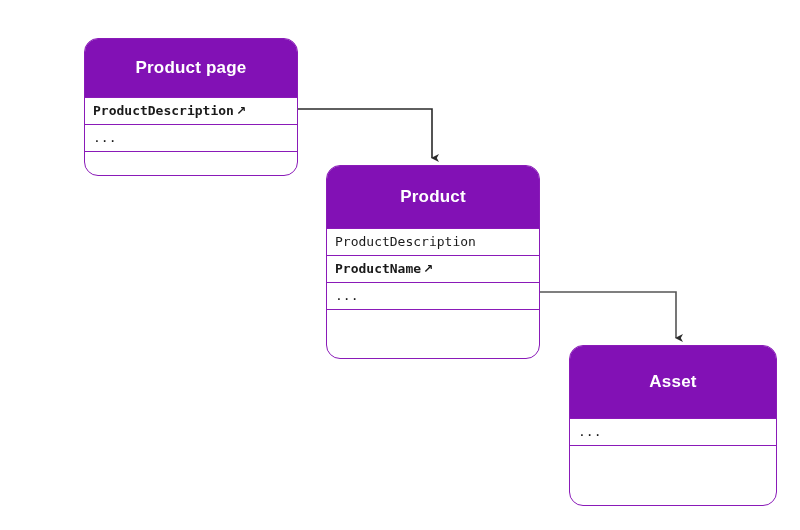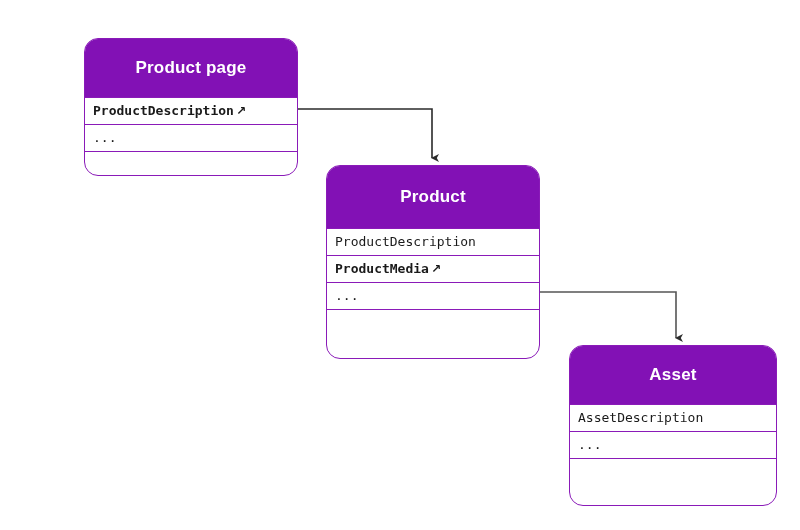--- a/index.html
+++ b/index.html
@@ -107,35 +107,32 @@
     </div>
   </div>
 
   <div class="entity" id="ent-1" style="left: 294px; top: 157px; width: 214px; height: 194px;">
     <div class="entity-header" style="height: 62px;">Product</div>
     <div class="entity-rows">
       <div class="entity-row">
         <span>ProductDescription</span>
       </div>
       <div class="entity-row bold">
-        <span>ProductMedia</span><span class="arrow-glyph">↗</span>
+        <span>ProductName</span><span class="arrow-glyph">↗</span>
       </div>
       <div class="entity-row">
         <span>...</span>
       </div>
       <div class="entity-row spacer"></div>
     </div>
   </div>
 
   <div class="entity" id="ent-2" style="left: 537px; top: 337px; width: 208px; height: 161px;">
-    <div class="entity-header" style="height: 58px;">Asset</div>
+    <div class="entity-header" style="height: 72px;">Asset</div>
     <div class="entity-rows">
-      <div class="entity-row">
-        <span>AssetDescription</span>
-      </div>
       <div class="entity-row">
         <span>...</span>
       </div>
       <div class="entity-row spacer"></div>
     </div>
   </div>
 
 </div>
 
 </body></html>

